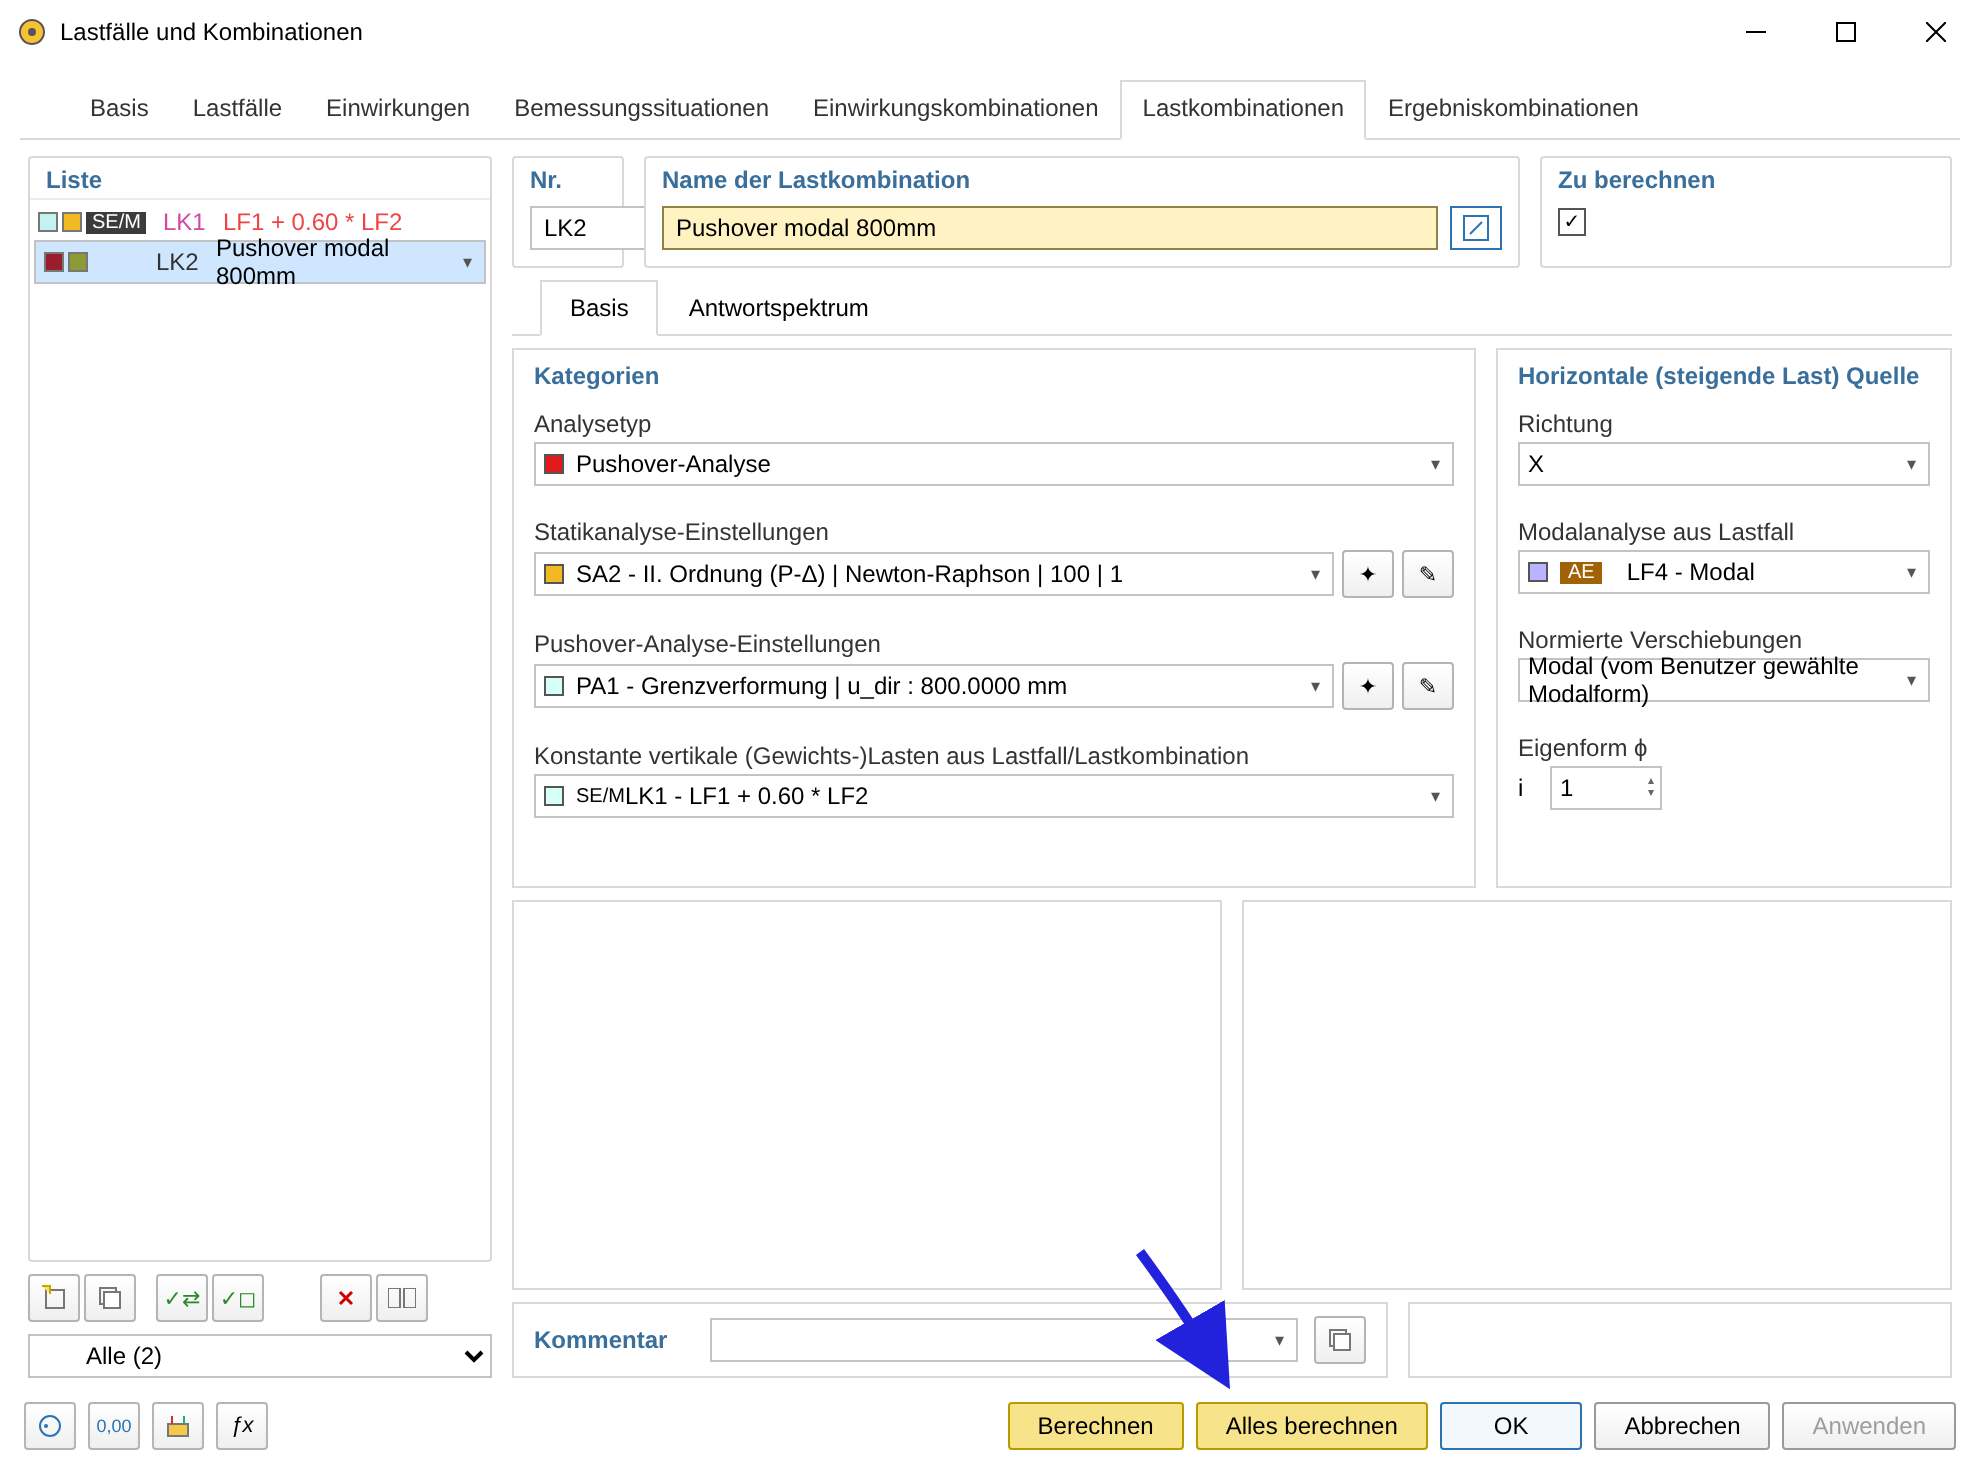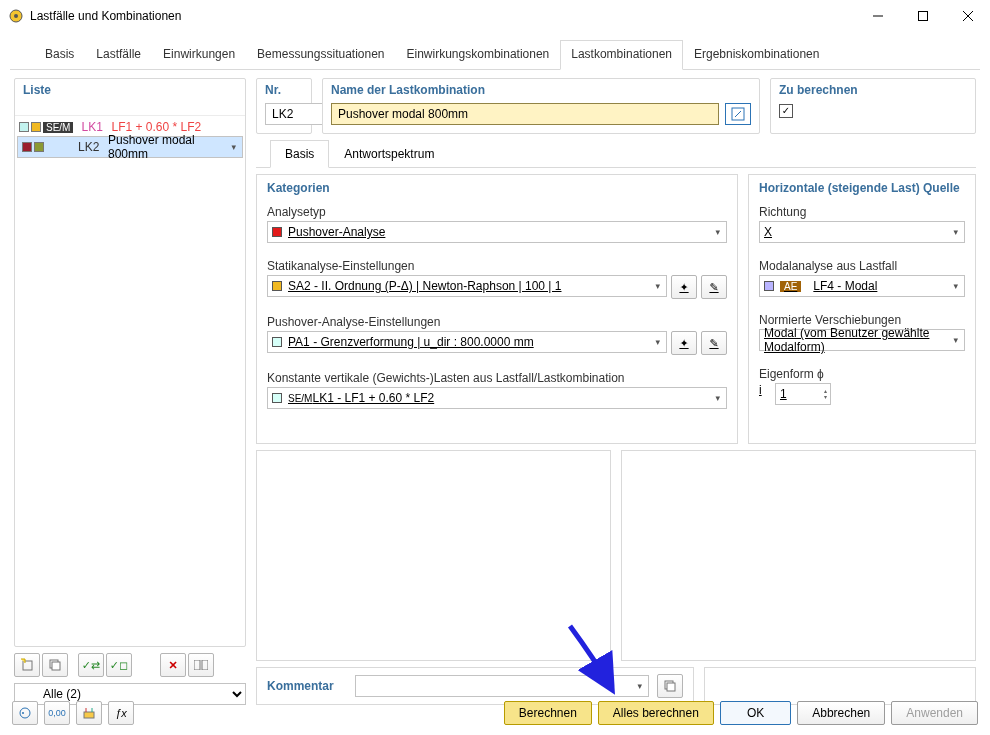--- a/index.html
+++ b/index.html
@@ -11,21 +11,21 @@
 .titlebar .win-btn { width: 45px; height: 30px; display: flex; align-items: center; justify-content: center; }
 
 .tabs-main { display: flex; padding: 4px 16px 0 24px; border-bottom: 1px solid #d9d9d9; margin:4px 10px 0 10px;}
 .tabs-main .tab { padding: 6px 10px 8px 10px; color: #333; cursor: default; border:1px solid transparent; border-bottom:none; position:relative;}
 .tabs-main .tab.active { background: #fff; border:1px solid #d9d9d9; border-bottom:1px solid #fff; margin-bottom:-1px;}
 
 .content { display: flex; padding: 8px 14px 0 14px; gap: 10px; }
 
 .col-left { width: 232px; }
 .panel { border: 1px solid #d9d9d9; border-radius: 2px; background: #fff; }
-.panel-h { color: #3a6f9c; font-weight: 600; padding: 4px 8px 18px 8px; border-bottom: 1px solid #ececec;}
+.panel-h { color: #3a6f9c; font-weight: 600; padding: 4px 8px 2px 8px; border-bottom: 1px solid #ececec;}
 .list-inner { padding: 2px; height: 530px; overflow:hidden;}
 .list-row { display: flex; align-items: center; padding: 1px 2px; height:18px;}
 .list-row .sq { width: 10px; height: 10px; margin-right: 2px; border:1px solid #777;}
 .list-row .badge { background: #3b3b3b; color: #fff; padding: 0 3px; margin-right: 4px; font-size:10px;}
 .list-row .lk { color: #d24aa0; margin: 0 4px; width:26px;}
 .list-row.sel { background: #cfe6ff; }
 .col-left-tools { margin-top: 6px; display: flex; gap: 2px; align-items:center;}
 .tb-btn { width: 26px; height: 24px; border: 1px solid #b5b5b5; background: linear-gradient(#fff,#efefef); border-radius: 2px; display:flex;align-items:center;justify-content:center; font-size:11px;}
 .col-left-filter { margin-top: 6px; display:flex;}
 .col-left-filter select { width: 100%; height:22px; border:1px solid #c3c3c3; background:#fff; padding-left:24px;}
@@ -44,21 +44,21 @@
 .sub-tabs { display:flex; border-bottom:1px solid #d9d9d9; padding:0 0 0 14px;}
 .sub-tabs .stab{ padding:6px 14px; border:1px solid transparent; border-bottom:none;}
 .sub-tabs .stab.active{border:1px solid #d9d9d9; background:#fff; border-bottom:1px solid #fff; margin-bottom:-1px;}
 
 .form-area{display:flex; gap:10px;}
 .form-col1{flex:1;}
 .form-col2{width:228px;}
 .form-panel{border:1px solid #d9d9d9; padding:6px 10px 10px 10px;}
 .form-panel h3{color:#3a6f9c; font-weight:600; padding:0 0 8px 0;}
 .form-label{color:#333; padding:2px 0;}
-.select-row{display:flex; gap:4px; text-decoration:underline;}
+.select-row{display:flex; gap:4px; align-items:center;}
 .sel{flex:1; height:22px; border:1px solid #c3c3c3; background:#fff; display:flex; align-items:center; padding:0 4px; position:relative;}
 .sel::after{content:"▾"; position:absolute; right:6px; color:#555; font-size:9px;}
 .clrbox{width:10px;height:10px; margin-right:6px; border:1px solid #555;}
 .sp16{height:14px;}
 .small-sel{width:80px;}
 .spin{width:56px; height:22px; border:1px solid #c3c3c3; display:flex; align-items:center; padding-left:4px; position:relative;}
 .spin::after{content:"▴\A▾"; white-space:pre; font-size:6px; position:absolute; right:3px; line-height:6px; color:#666;}
 
 .empty-panel{border:1px solid #d9d9d9; flex:1; min-height:160px;}
 .midrow{display:flex; gap:10px; flex:1;}

